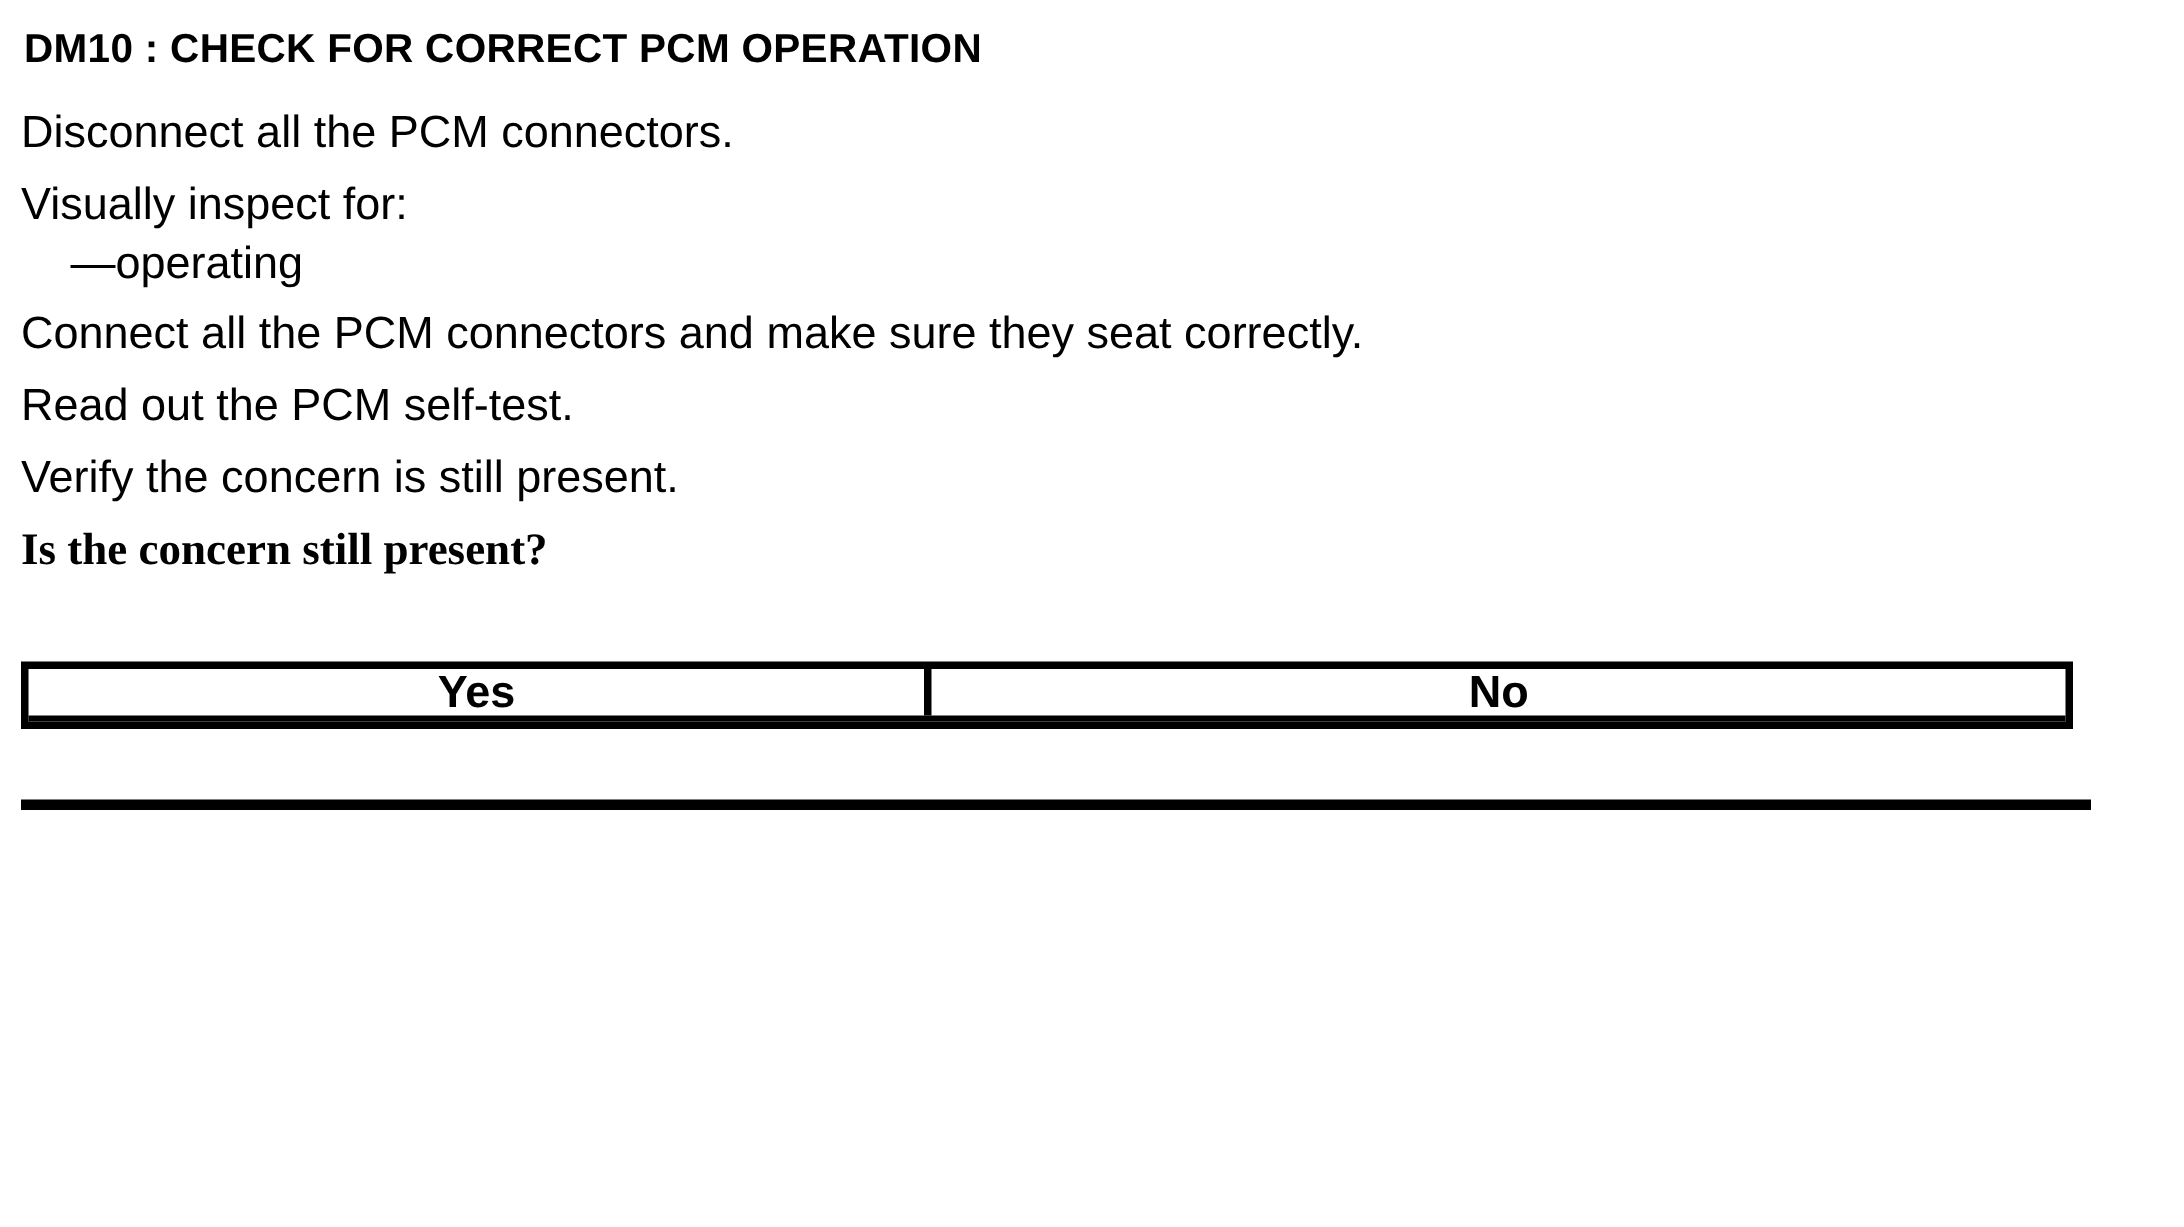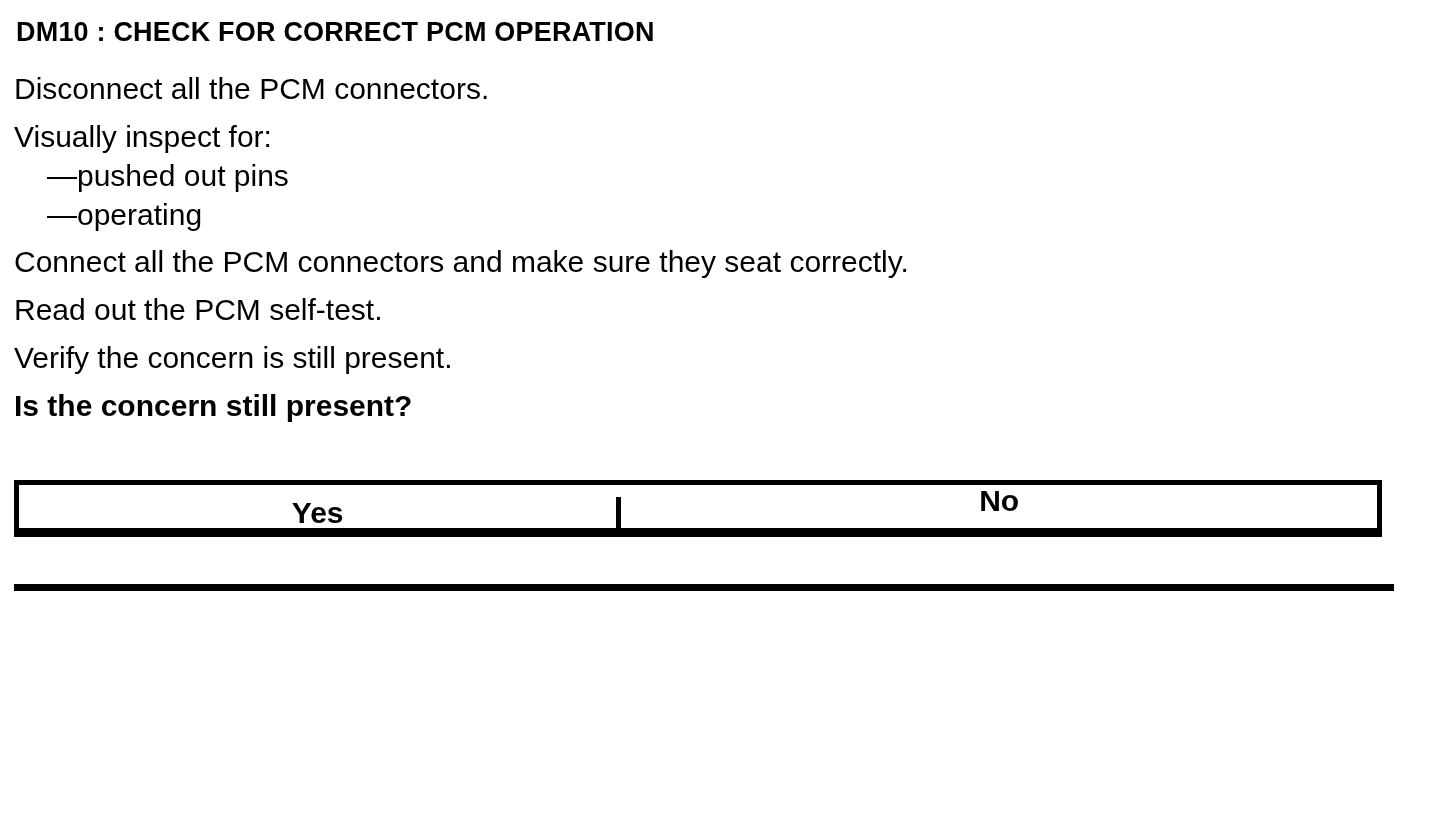--- a/index.html
+++ b/index.html
@@ -28,21 +28,21 @@
   }
   .step {
     font-size: 30px;
     line-height: 34px;
     margin: 0 0 14px 0;
     white-space: nowrap;
   }
   .step.pre-list { margin-bottom: 5px; }
   .step.list-item { margin-left: 33px; margin-bottom: 5px; }
   .step.list-item.last { margin-bottom: 13px; }
-  .step.question { font-weight: bold; margin-bottom: 0; }
+  .step.question { font-weight: bold; margin-bottom: 0; font-family: Liberation Serif, serif; }
 
   .dtable {
     width: 1368px;
     margin-top: 57px;
     border: 5px solid #000000;
     box-sizing: border-box;
   }
   .hrow {
     display: flex;
     border-bottom: 4px solid #000000;
@@ -54,21 +54,20 @@
     font-size: 30px;
     line-height: 30px;
     font-weight: bold;
     text-align: center;
   }
   .brow { display: flex; }
   .col1 {
     width: 643px;
     box-sizing: border-box;
     border-right: 5px solid #000000;
-    margin-top: 12px;
   }
   .col2 {
     width: 807px;
     box-sizing: border-box;
   }
   .ycell {
     padding: 5px 1px 3px 2px;
   }
   .ycell .cell-line {
     font-size: 29px;
@@ -101,21 +100,20 @@
 <body>
 
 <div class="page">
 
   <div class="heading">DM10 : CHECK FOR CORRECT PCM OPERATION</div>
 
   <div class="step">Disconnect all the PCM connectors.</div>
 
   <div class="step pre-list">Visually inspect for:</div>
 
-  <div class="step list-item">—pushed out pins</div>
 
   <div class="step list-item last">—operating</div>
 
   <div class="step">Connect all the PCM connectors and make sure they seat correctly.</div>
 
   <div class="step">Read out the PCM self-test.</div>
 
   <div class="step">Verify the concern is still present.</div>
 
   <div class="step question">Is the concern still present?</div>

